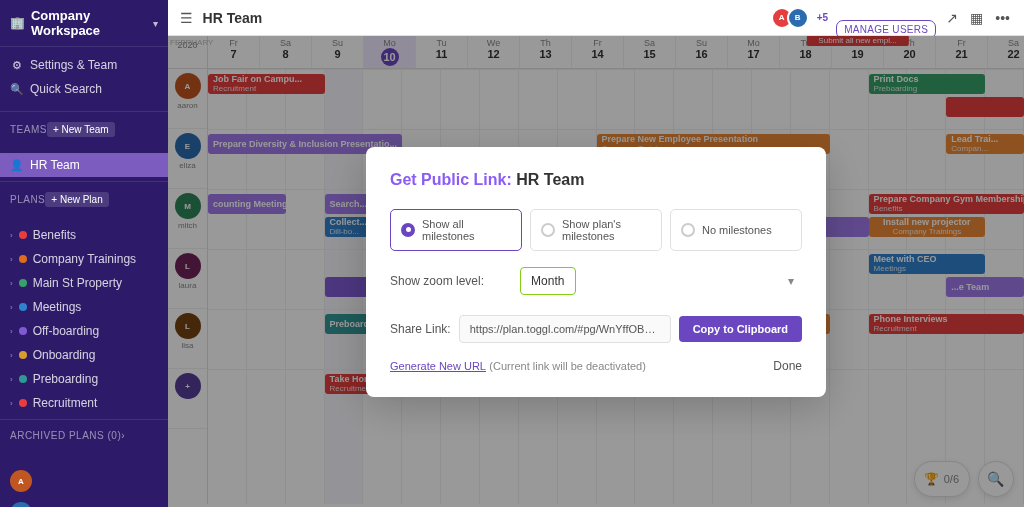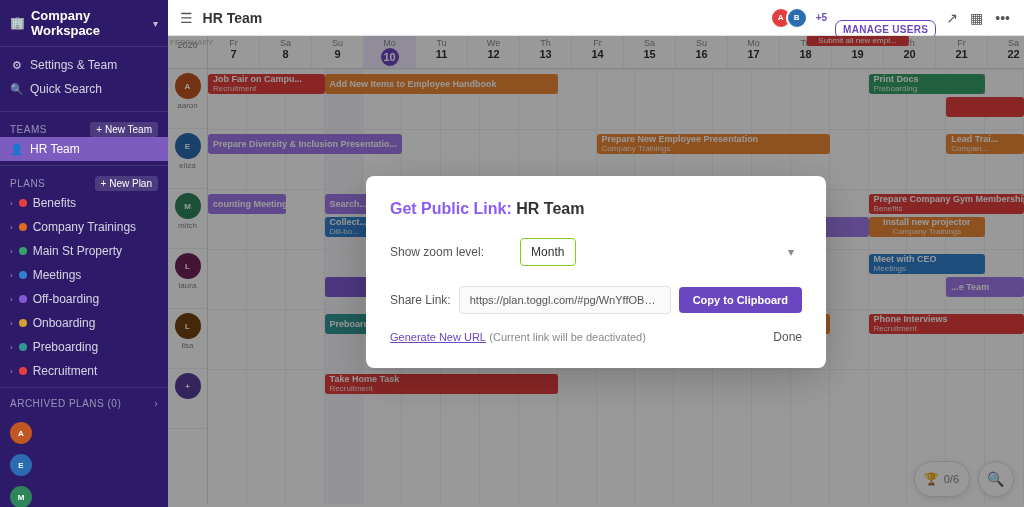--- a/index.html
+++ b/index.html
@@ -11,37 +11,37 @@
     
     .sidebar { width: 168px; min-width: 168px; background: #2d1b69; color: #fff; display: flex; flex-direction: column; height: 100%; overflow-y: auto; }
     .sidebar-header { padding: 8px 10px; display: flex; align-items: center; gap: 6px; border-bottom: 1px solid rgba(255,255,255,0.1); }
     .sidebar-header-title { font-size: 13px; font-weight: 600; color: #fff; flex: 1; }
     .sidebar-header-chevron { color: rgba(255,255,255,0.7); font-size: 10px; }
     .sidebar-section { padding: 6px 0; }
     .sidebar-item { padding: 5px 10px; display: flex; align-items: center; gap: 6px; cursor: pointer; color: rgba(255,255,255,0.8); font-size: 12px; }
     .sidebar-item.active { background: #7c5cbf; color: #fff; }
     .sidebar-item .icon { width: 14px; height: 14px; display: flex; align-items: center; justify-content: center; font-size: 11px; }
     .sidebar-divider { border: none; border-top: 1px solid rgba(255,255,255,0.1); margin: 4px 0; }
-    .sidebar-section-label { padding: 6px 10px 0; font-size: 10px; color: rgba(255,255,255,0.5); text-transform: uppercase; letter-spacing: 0.5px; display: flex; align-items: center; justify-content: space-between; }
+    .sidebar-section-label { padding: 6px 10px 16px; font-size: 10px; color: rgba(255,255,255,0.5); text-transform: uppercase; letter-spacing: 0.5px; display: flex; align-items: center; }
     .new-btn { background: rgba(255,255,255,0.15); border: none; color: #fff; font-size: 10px; padding: 2px 6px; border-radius: 3px; cursor: pointer; }
     .plan-dot { width: 8px; height: 8px; border-radius: 50%; flex-shrink: 0; }
     .plan-arrow { font-size: 8px; color: rgba(255,255,255,0.5); }
 
     
     .main-area { flex: 1; display: flex; flex-direction: column; overflow: hidden; background: #fff; }
 
     
     .top-bar { height: 36px; background: #fff; border-bottom: 1px solid #e0e0e0; display: flex; align-items: center; padding: 0 12px; gap: 10px; }
     .hamburger { font-size: 14px; color: #555; cursor: pointer; }
     .top-bar-title { font-size: 14px; font-weight: 600; color: #333; flex: 1; }
     .top-bar-actions { display: flex; align-items: center; gap: 8px; }
     .avatar-stack { display: flex; align-items: center; }
     .avatar-sm { width: 22px; height: 22px; border-radius: 50%; border: 2px solid #fff; margin-left: -6px; font-size: 8px; display: flex; align-items: center; justify-content: center; color: #fff; font-weight: 600; }
     .avatar-sm:first-child { margin-left: 0; }
-    .manage-users-btn { background: none; border: 1px solid #6b46c1; color: #6b46c1; font-size: 10px; font-weight: 700; padding: 3px 7px; border-radius: 7px; cursor: pointer; text-transform: uppercase; letter-spacing: 0.3px; margin-top: 24px; }
+    .manage-users-btn { background: none; border: 1px solid #6b46c1; color: #6b46c1; font-size: 10px; font-weight: 400; padding: 3px 7px; border-radius: 7px; cursor: pointer; text-transform: uppercase; letter-spacing: 0.3px; margin-top: 24px; }
     .top-bar-icon-btn { background: none; border: none; cursor: pointer; color: #555; font-size: 14px; padding: 2px; }
     .plus-count { font-size: 10px; color: #6b46c1; font-weight: 600; }
 
     
     .calendar-area { flex: 1; overflow: hidden; position: relative; background: #fff; }
 
     
     .cal-header { display: flex; background: #fff; border-bottom: 1px solid #e0e0e0; font-size: 10px; position: sticky; top: 0; z-index: 2; }
     .cal-year { width: 40px; min-width: 40px; padding: 4px; color: #888; font-size: 9px; border-right: 1px solid #e0e0e0; display: flex; align-items: flex-start; justify-content: center; padding-bottom: 2px; }
     .cal-cols { display: flex; flex: 1; }
@@ -360,23 +360,20 @@
               <div style="position: absolute; left: 0px; right: 0px; top: 180px; height: 1px; background: rgb(240, 240, 240);"></div>
               <div style="position: absolute; left: 0px; right: 0px; top: 240px; height: 1px; background: rgb(240, 240, 240);"></div>
               <div style="position: absolute; left: 0px; right: 0px; top: 300px; height: 1px; background: rgb(240, 240, 240);"></div>
             </div>
 
           <div id="events-layer" style="position:absolute;top:0;left:0;right:0;bottom:0;">
               <div class="event-bar" style="left: 0%; width: 14.2857%; top: 5px; background: rgb(229, 62, 62); opacity: 1;">
                 <div class="ev-title">Job Fair on Campu...</div>
                 <div class="ev-sub">Recruitment</div>
               </div>
-              <div class="event-bar" style="left: 14.2857%; width: 28.5714%; top: 5px; background: rgb(237, 137, 54); opacity: 1;">
-                <div class="ev-title">Add New Items to Employee Handbook</div>
-              </div>
               <div class="event-bar" style="left: 80.9524%; width: 14.2857%; top: 5px; background: rgb(56, 161, 105); opacity: 1;">
                 <div class="ev-title">Print Docs</div>
                 <div class="ev-sub">Preboarding</div>
               </div>
               <div class="event-bar" style="left: 90.4762%; width: 9.52381%; top: 28px; background: rgb(229, 62, 62); opacity: 1;"></div>
               <div class="event-bar" style="left: 0%; width: 23.8095%; top: 65px; background: rgb(159, 122, 234); opacity: 1;">
                 <div class="ev-title">Prepare Diversity &amp; Inclusion Presentatio...</div>
               </div>
               <div class="event-bar" style="left: 47.619%; width: 28.5714%; top: 65px; background: rgb(237, 137, 54); opacity: 1;">
                 <div class="ev-title">Prepare New Employee Presentation</div>
@@ -432,20 +429,34 @@
             </div>
         </div>
       </div>
 
       <div class="modal-overlay">
         <div class="modal">
           <div class="modal-title">
             <span>Get Public Link: </span><strong>HR Team</strong>
           </div>
 
+          <div class="radio-group">
+            <div class="radio-option selected">
+              <div class="radio-circle filled"></div>
+              <span>Show all milestones</span>
+            </div>
+            <div class="radio-option">
+              <div class="radio-circle"></div>
+              <span>Show plan's milestones</span>
+            </div>
+            <div class="radio-option">
+              <div class="radio-circle"></div>
+              <span>No milestones</span>
+            </div>
+          </div>
 
           <div class="zoom-row">
             <span>Show zoom level:</span>
             <div class="zoom-select-wrapper">
               <select class="zoom-select">
                 <option>Month</option>
                 <option>Week</option>
                 <option>Day</option>
               </select>
             </div>

